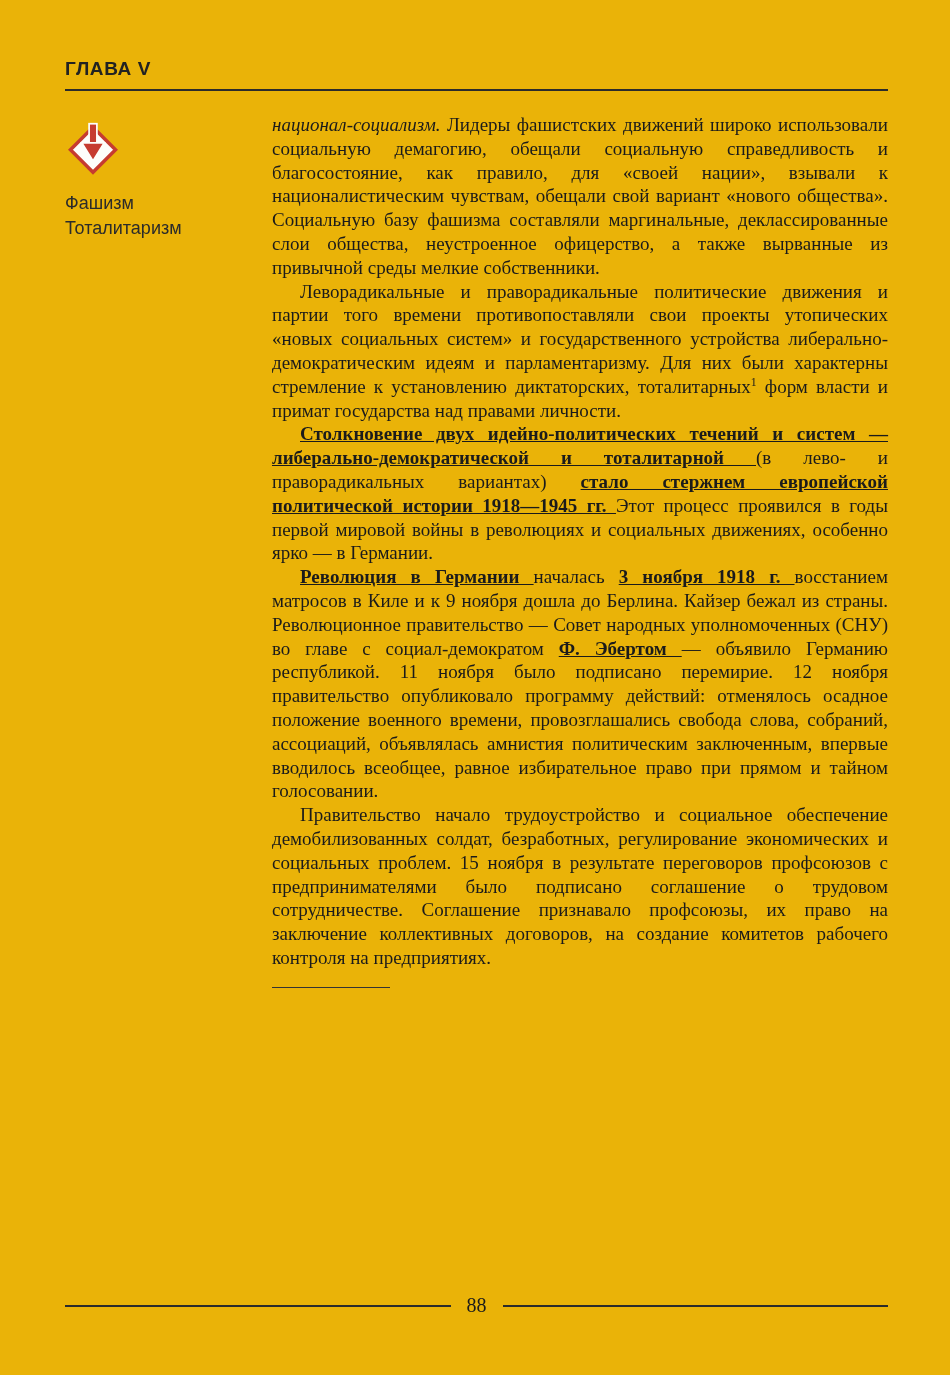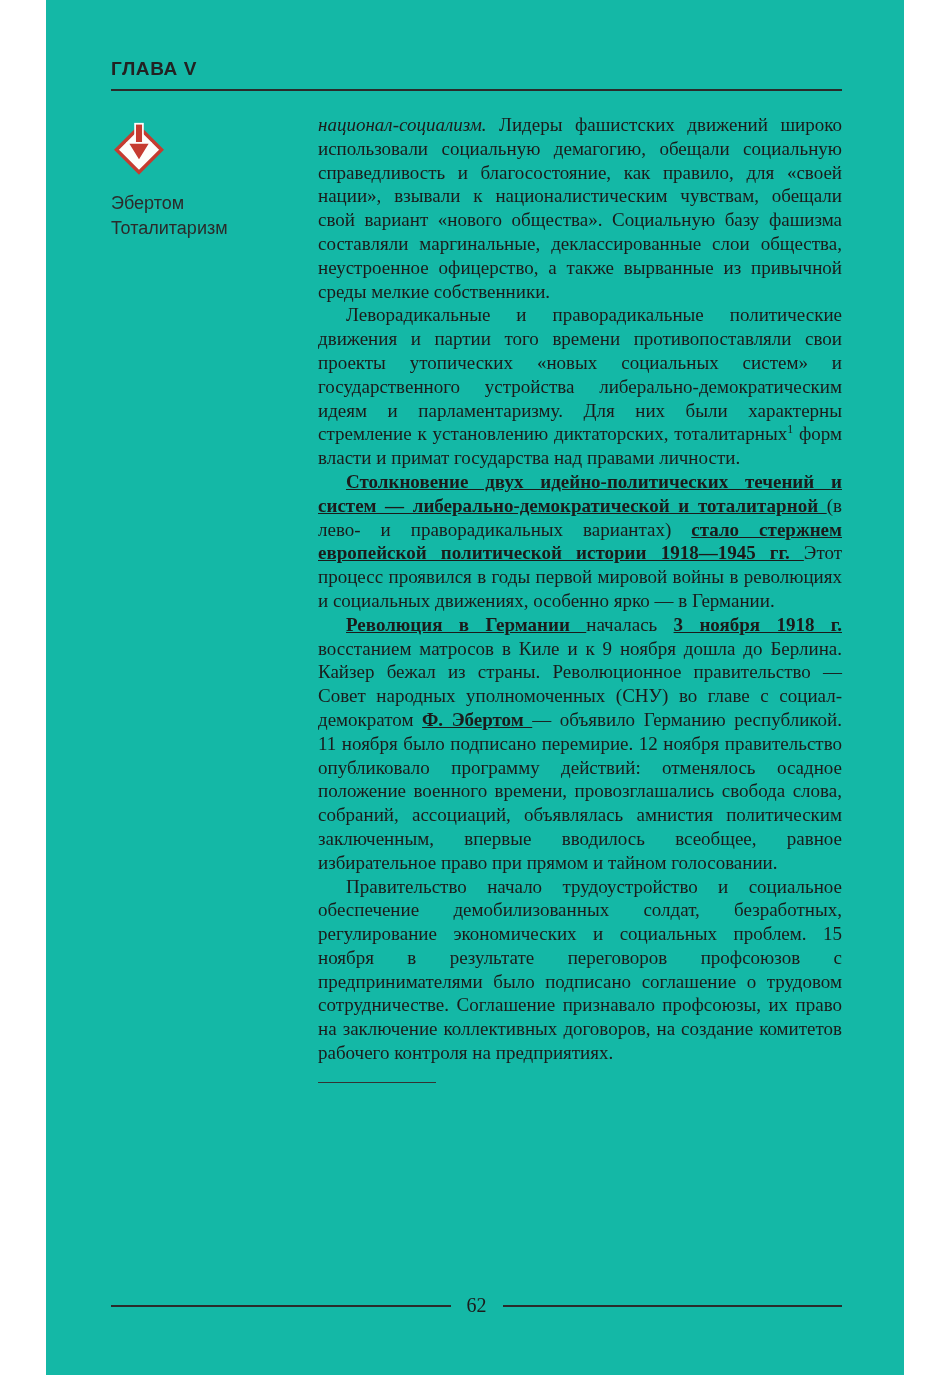--- a/index.html
+++ b/index.html
@@ -1,20 +1,20 @@
 <!DOCTYPE html>
 <html lang="ru"><head>
 <meta charset="utf-8">
 <style>
   * { margin: 0; padding: 0; box-sizing: border-box; }
   html, body { background: #ffffff; }
   .page {
-    width: 858px; height: 1375px;
+    width: 950px; height: 1375px;
     margin: 0 auto;
-    background: #14b8a6;
+    background: #eab308;
     color: #1b1b1b;
     position: relative;
     padding: 58px 62px 0 65px;
     font-family: "Liberation Serif", serif;
     overflow: hidden;
   }
   .chapter {
     font-family: "Liberation Sans", sans-serif;
     font-weight: bold;
     font-size: 19px;
@@ -64,37 +64,37 @@
 
     <aside class="margin-col">
       <div class="term-icon">
         <svg viewBox="0 0 60 64" width="52" height="58" aria-hidden="true">
           <polygon points="30,8 56,34 30,60 4,34" fill="#fdfdfb" stroke="#c63b30" stroke-width="4"></polygon>
           <rect x="25.5" y="4" width="9" height="24" fill="#c63b30" stroke="#fdfdfb" stroke-width="2"></rect>
           <polygon points="17,26 43,26 30,47" fill="#c63b30" stroke="#fdfdfb" stroke-width="2"></polygon>
         </svg>
       </div>
       <ul class="terms">
-          <li>Эбертом</li>
+          <li>Фашизм</li>
           <li>Тоталитаризм</li>
         </ul>
     </aside>
 
     <main class="text-col">
       <div id="paragraphs">
           <p class="para"><span class="run-italic">национал-социализм.</span><span class="run-normal"> Лидеры фашистских движений широко использовали социальную демагогию, обещали социальную справедливость и благосостояние, как правило, для «своей нации», взывали к националистическим чувствам, обещали свой вариант «нового общества». Социальную базу фашизма составляли маргинальные, деклассированные слои общества, неустроенное офицерство, а также вырванные из привычной среды мелкие собственники.</span></p>
           <p class="para indent"><span class="run-normal">Леворадикальные и праворадикальные политические движения и партии того времени противопоставляли свои проекты утопических «новых социальных систем» и государственного устройства либерально-демократическим идеям и парламентаризму. Для них были характерны стремление к установлению диктаторских, тоталитарных</span><sup class="run-sup">1</sup><span class="run-normal"> форм власти и примат государства над правами личности.</span></p>
           <p class="para indent"><span class="run-bold">Столкновение двух идейно-политических течений и систем — либерально-демократической и тоталитарной </span><span class="run-normal">(в лево- и праворадикальных вариантах) </span><span class="run-bold">стало стержнем европейской политической истории 1918—1945 гг. </span><span class="run-normal">Этот процесс проявился в годы первой мировой войны в революциях и социальных движениях, особенно ярко — в Германии.</span></p>
           <p class="para indent"><span class="run-bold">Революция в Германии </span><span class="run-normal">началась </span><span class="run-bold">3 ноября 1918 г. </span><span class="run-normal">восстанием матросов в Киле и к 9 ноября дошла до Берлина. Кайзер бежал из страны. Революционное правительство — Совет народных уполномоченных (СНУ) во главе с социал-демократом </span><span class="run-bold">Ф. Эбертом </span><span class="run-normal">— объявило Германию республикой. 11 ноября было подписано перемирие. 12 ноября правительство опубликовало программу действий: отменялось осадное положение военного времени, провозглашались свобода слова, собраний, ассоциаций, объявлялась амнистия политическим заключенным, впервые вводилось всеобщее, равное избирательное право при прямом и тайном голосовании.</span></p>
           <p class="para indent"><span class="run-normal">Правительство начало трудоустройство и социальное обеспечение демобилизованных солдат, безработных, регулирование экономических и социальных проблем. 15 ноября в результате переговоров профсоюзов с предпринимателями было подписано соглашение о трудовом сотрудничестве. Соглашение признавало профсоюзы, их право на заключение коллективных договоров, на создание комитетов рабочего контроля на предприятиях.</span></p>
         </div>
       <div class="footnote-sep"></div>
     </main>
 
   </div>
 
   <footer class="page-footer">
     <span class="fline"></span>
-    <span class="page-num">62</span>
+    <span class="page-num">88</span>
     <span class="fline"></span>
   </footer>
 
 </div>
 
 </body></html>

